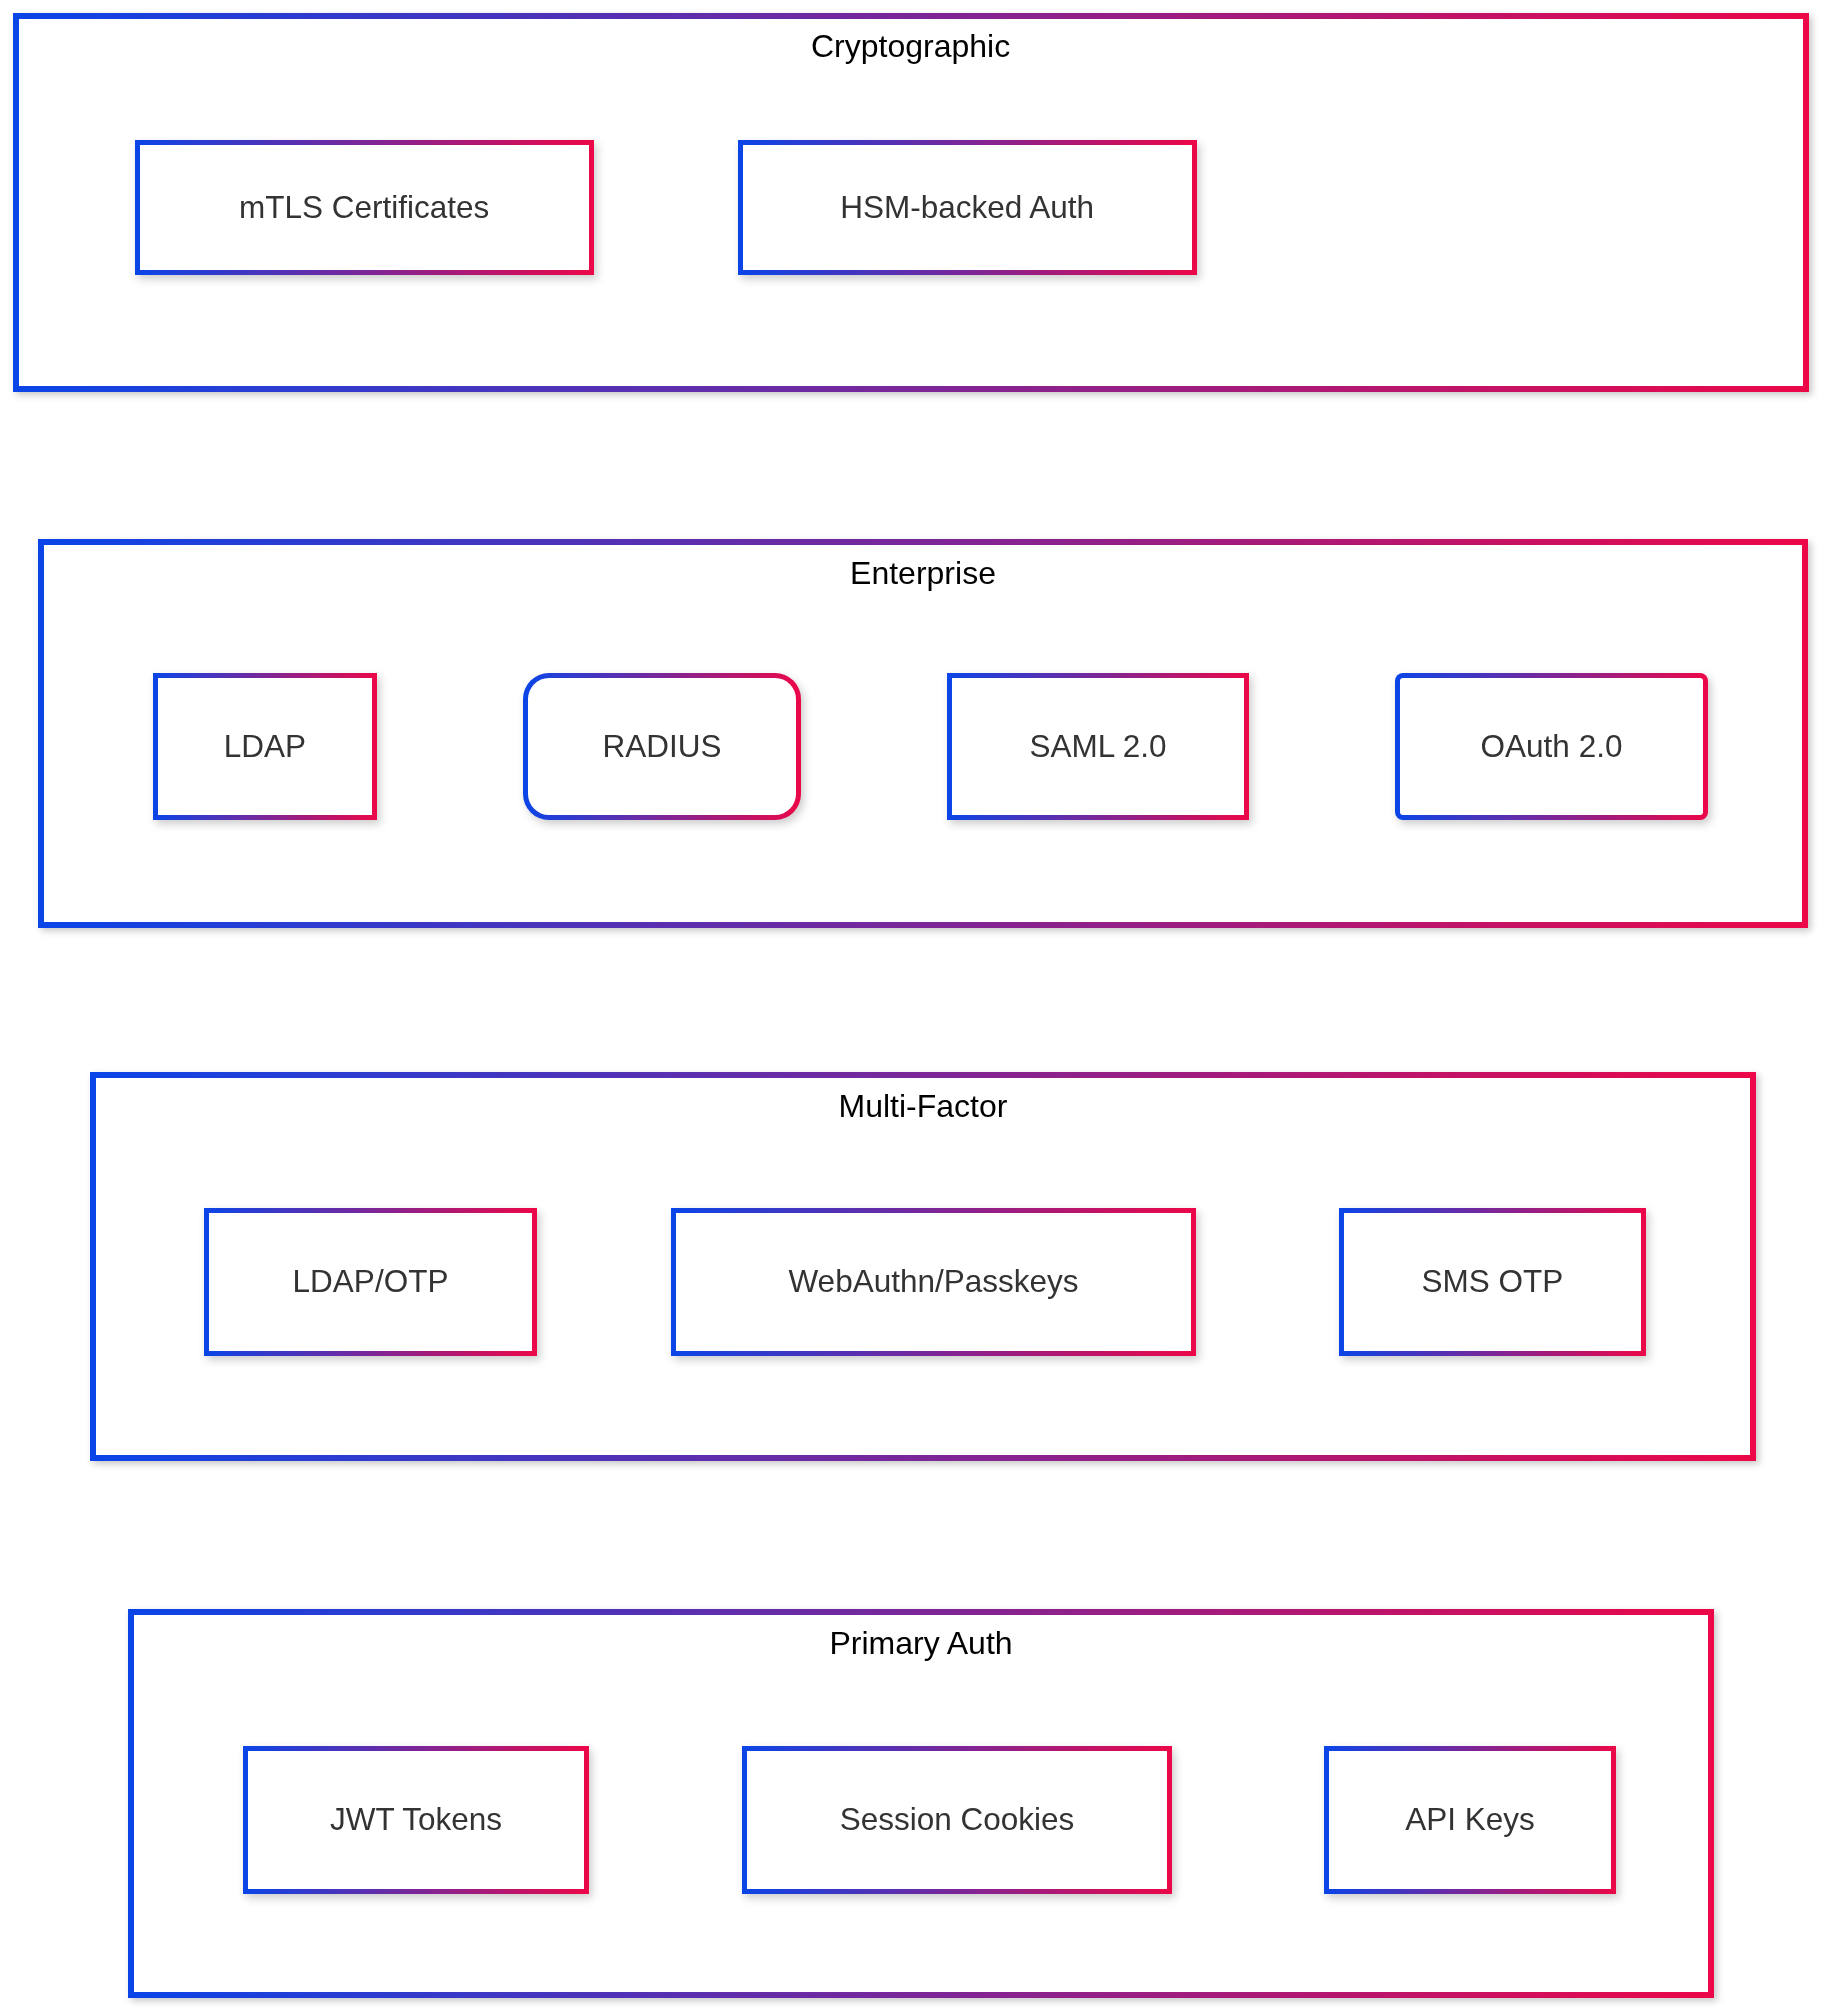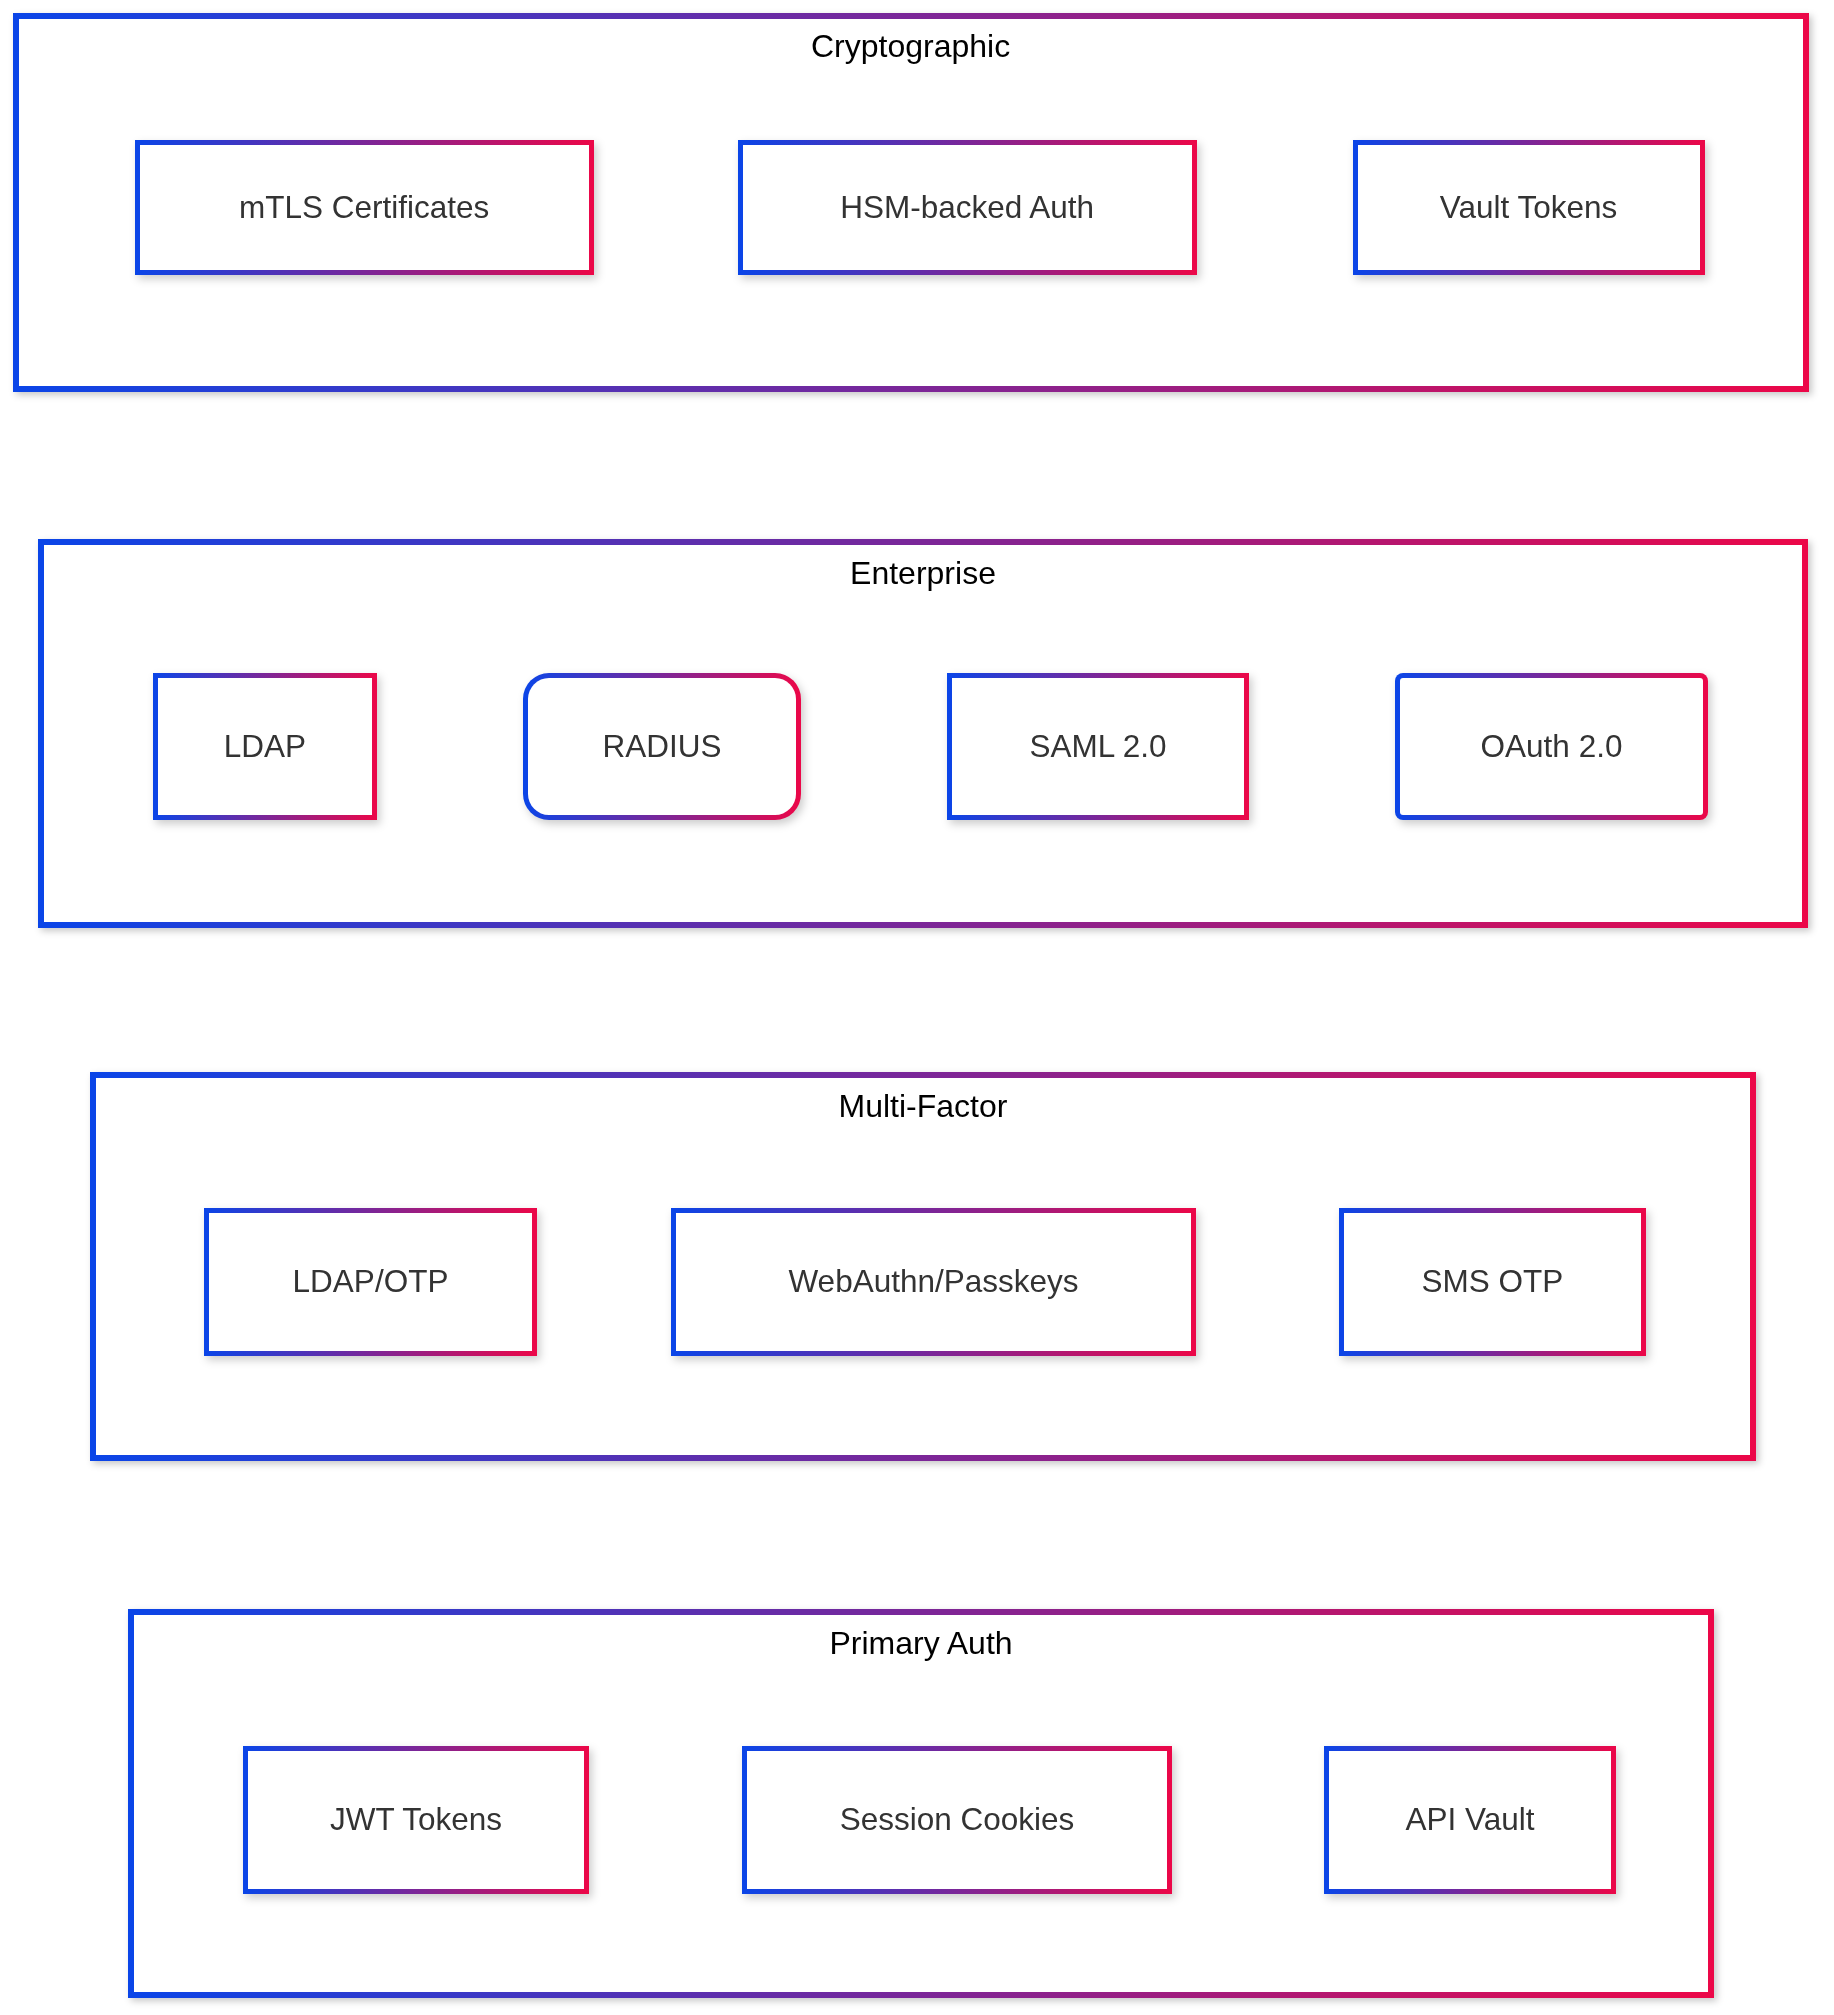--- a/index.html
+++ b/index.html
@@ -63,23 +63,20 @@
 
   <div class="group" style="left:12.6px; top:12.6px; width:1796px; height:379px; --c1:#0a45e8; --c2:#ec0748;">
     <div class="group-title" style="top:11.5px;">Cryptographic</div>
     <div class="items">
       <div class="item" style="left:116px; top:121px; width:459px; height:135px; --c1:#0a45e8; --c2:#ec0748;">
         <span class="item-label">mTLS Certificates</span>
       </div>
       <div class="item" style="left:719px; top:121px; width:459px; height:135px; --c1:#0a45e8; --c2:#ec0748;">
         <span class="item-label">HSM-backed Auth</span>
       </div>
-      <div class="item" style="left:1334px; top:121px; width:352px; height:135px; --c1:#0a45e8; --c2:#ec0748;">
-        <span class="item-label">Vault Tokens</span>
-      </div>
     </div>
   </div>
 
   <div class="group" style="left:38px; top:539px; width:1770px; height:389px; --c1:#0a45e8; --c2:#ec0748;">
     <div class="group-title" style="top:11.5px;">Enterprise</div>
     <div class="items">
       <div class="item" style="left:109px; top:128px; width:224px; height:147px; --c1:#0a45e8; --c2:#ec0748;">
         <span class="item-label">LDAP</span>
       </div>
       <div class="item" style="left:479px; top:128px; width:278px; height:147px;border-radius:26px; --c1:#0a45e8; --c2:#ec0748;">
@@ -112,19 +109,19 @@
   <div class="group" style="left:128px; top:1609px; width:1586px; height:389px; --c1:#0a45e8; --c2:#ec0748;">
     <div class="group-title" style="top:11.5px;">Primary Auth</div>
     <div class="items">
       <div class="item" style="left:109px; top:131px; width:346px; height:148px; --c1:#0a45e8; --c2:#ec0748;">
         <span class="item-label">JWT Tokens</span>
       </div>
       <div class="item" style="left:608px; top:131px; width:430px; height:148px; --c1:#0a45e8; --c2:#ec0748;">
         <span class="item-label">Session Cookies</span>
       </div>
       <div class="item" style="left:1190px; top:131px; width:292px; height:148px; --c1:#0a45e8; --c2:#ec0748;">
-        <span class="item-label">API Vault</span>
+        <span class="item-label">API Keys</span>
       </div>
     </div>
   </div>
 
 </div>
 
 
 </body></html>

